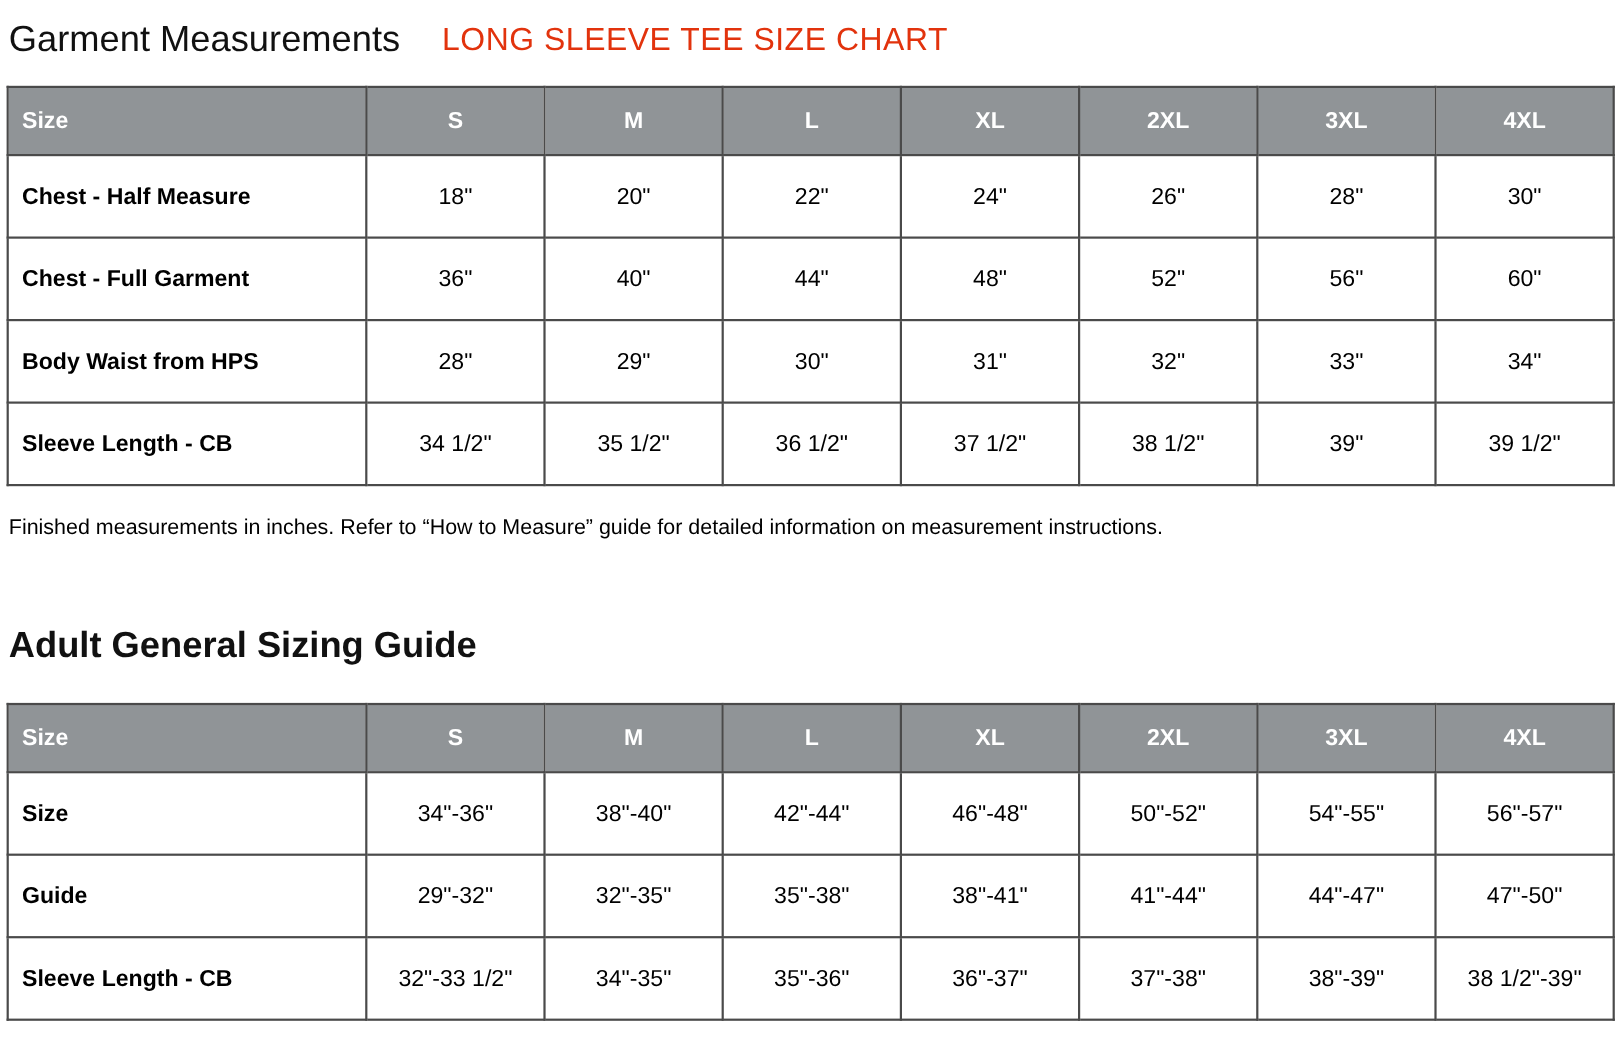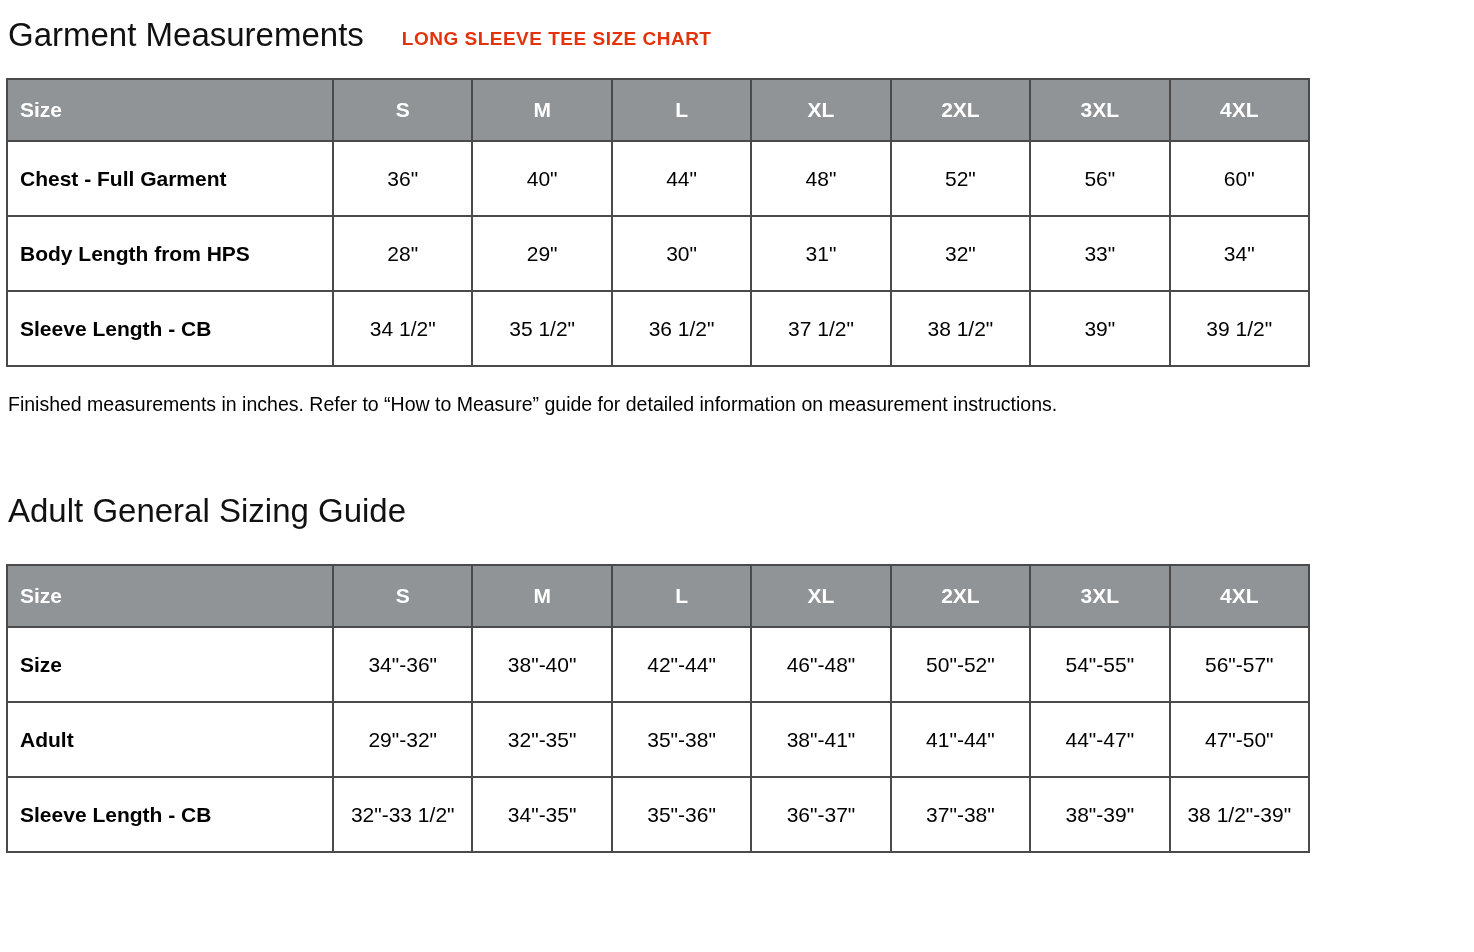--- a/index.html
+++ b/index.html
@@ -17,28 +17,28 @@
   .page{padding:14px 6px 0 6px;}
 
   .titlebar{margin:2px 0 24px 2px;white-space:nowrap;}
   .page-title{
     display:inline;
     font-size:33px;font-weight:400;color:#111;
     letter-spacing:0;
   }
   .page-subtitle{
     display:inline;
-    font-size:19px;font-weight:700;color:var(--accent);
+    font-size:29px;font-weight:400;color:var(--accent);
     margin-left:38px;
     letter-spacing:0.5px;
     vertical-align:1px;
   }
 
   table.sizechart{
-    width:1304px;
+    width:1462px;
     border-collapse:collapse;
     table-layout:fixed;
   }
   table.sizechart th, table.sizechart td{
     border:2px solid var(--grid);
     font-size:21px;
     text-align:center;
     padding:0 4px;
     overflow:hidden;
   }
@@ -60,21 +60,21 @@
     font-weight:700;
   }
 
   .note{
     font-size:19.5px;
     color:#000;
     margin:26px 0 12px 2px;
   }
 
   .section-title{
-    font-size:33px;font-weight:400;color:#111;
+    font-size:33px;font-weight:700;color:#111;
     margin:76px 0 34px 2px;
   }
 </style>
 </head>
 <body>
 
 <div class="page">
 
   <div class="titlebar">
     <h1 class="page-title">Garment Measurements</h1><span class="page-subtitle">LONG SLEEVE TEE SIZE CHART</span>
@@ -88,31 +88,41 @@
           <th>M</th>
           <th>L</th>
           <th>XL</th>
           <th>2XL</th>
           <th>3XL</th>
           <th>4XL</th>
         </tr>
       </thead>
       <tbody>
         <tr>
+          <td class="rowlabel">Chest - Half Measure</td>
+          <td>18"</td>
+          <td>20"</td>
+          <td>22"</td>
+          <td>24"</td>
+          <td>26"</td>
+          <td>28"</td>
+          <td>30"</td>
+        </tr>
+        <tr>
           <td class="rowlabel">Chest - Full Garment</td>
           <td>36"</td>
           <td>40"</td>
           <td>44"</td>
           <td>48"</td>
           <td>52"</td>
           <td>56"</td>
           <td>60"</td>
         </tr>
         <tr>
-          <td class="rowlabel">Body Length from HPS</td>
+          <td class="rowlabel">Body Waist from HPS</td>
           <td>28"</td>
           <td>29"</td>
           <td>30"</td>
           <td>31"</td>
           <td>32"</td>
           <td>33"</td>
           <td>34"</td>
         </tr>
         <tr>
           <td class="rowlabel">Sleeve Length - CB</td>
@@ -149,21 +159,21 @@
           <td class="rowlabel">Size</td>
           <td>34"-36"</td>
           <td>38"-40"</td>
           <td>42"-44"</td>
           <td>46"-48"</td>
           <td>50"-52"</td>
           <td>54"-55"</td>
           <td>56"-57"</td>
         </tr>
         <tr>
-          <td class="rowlabel">Adult</td>
+          <td class="rowlabel">Guide</td>
           <td>29"-32"</td>
           <td>32"-35"</td>
           <td>35"-38"</td>
           <td>38"-41"</td>
           <td>41"-44"</td>
           <td>44"-47"</td>
           <td>47"-50"</td>
         </tr>
         <tr>
           <td class="rowlabel">Sleeve Length - CB</td>

